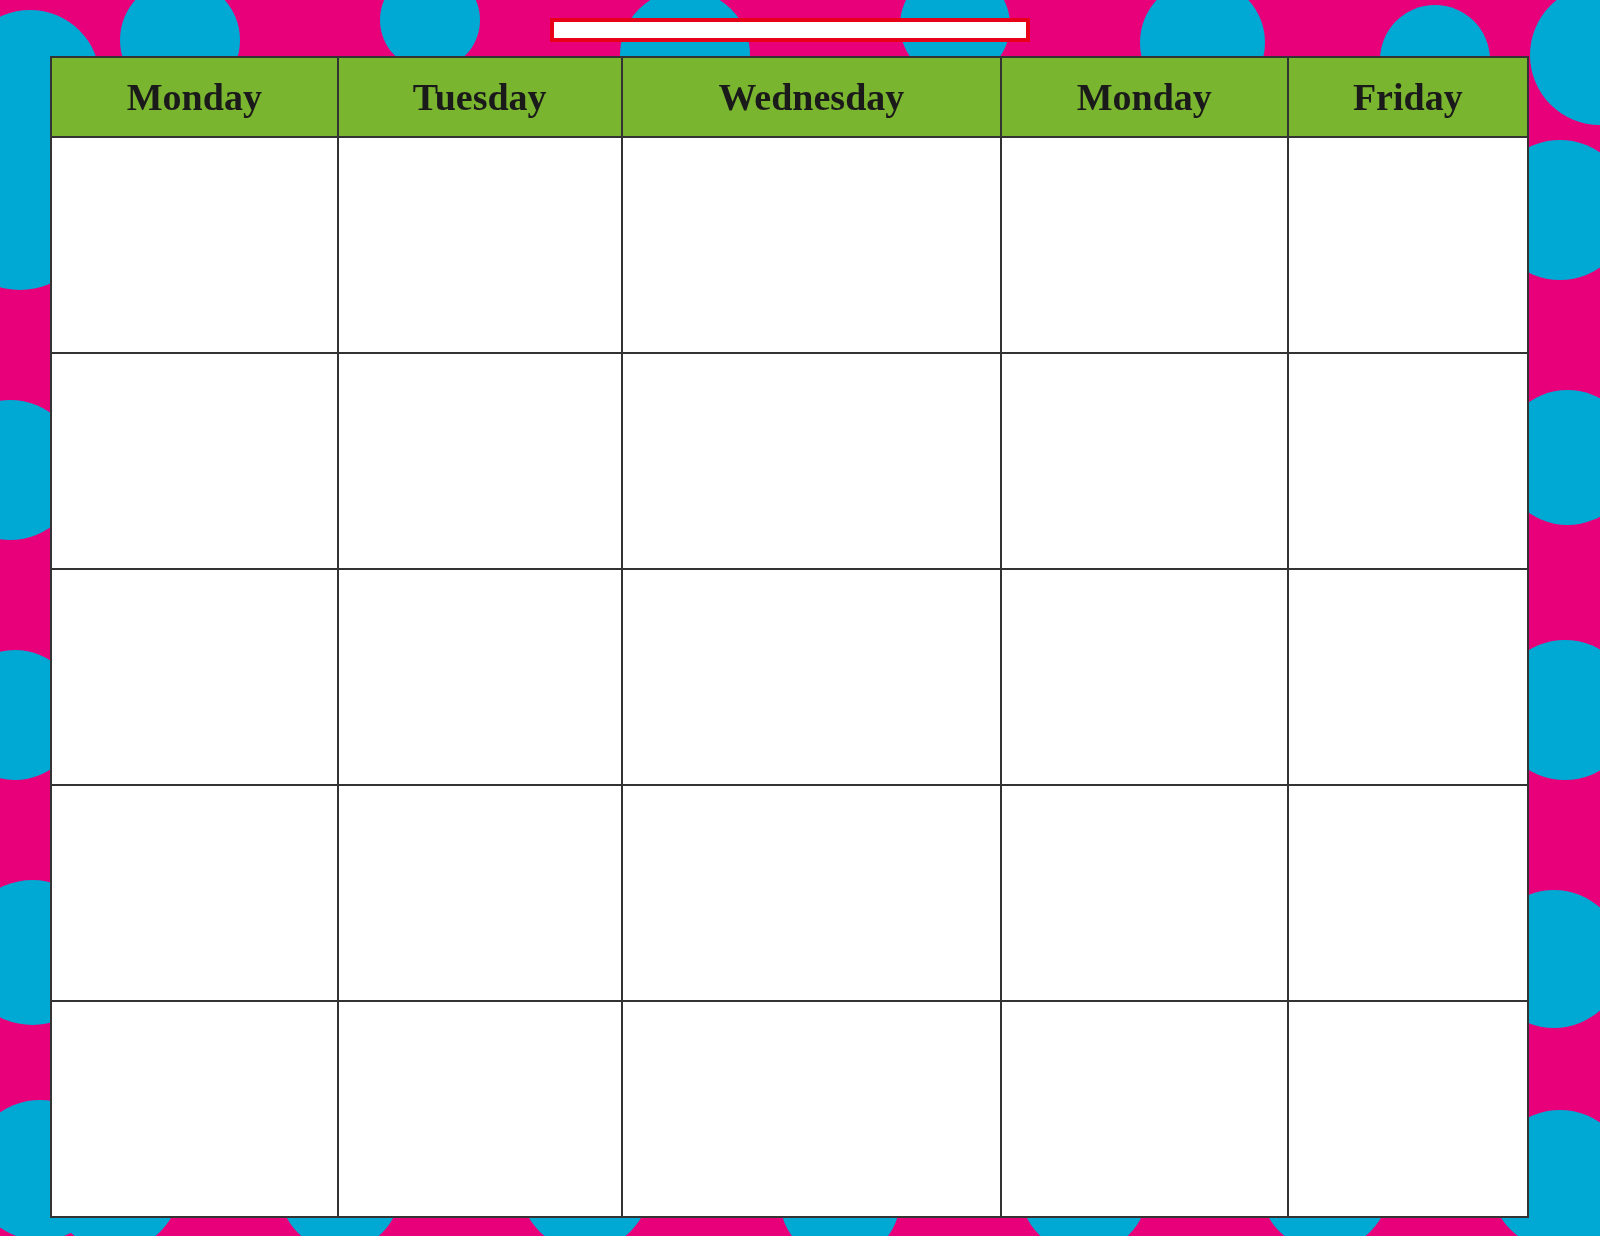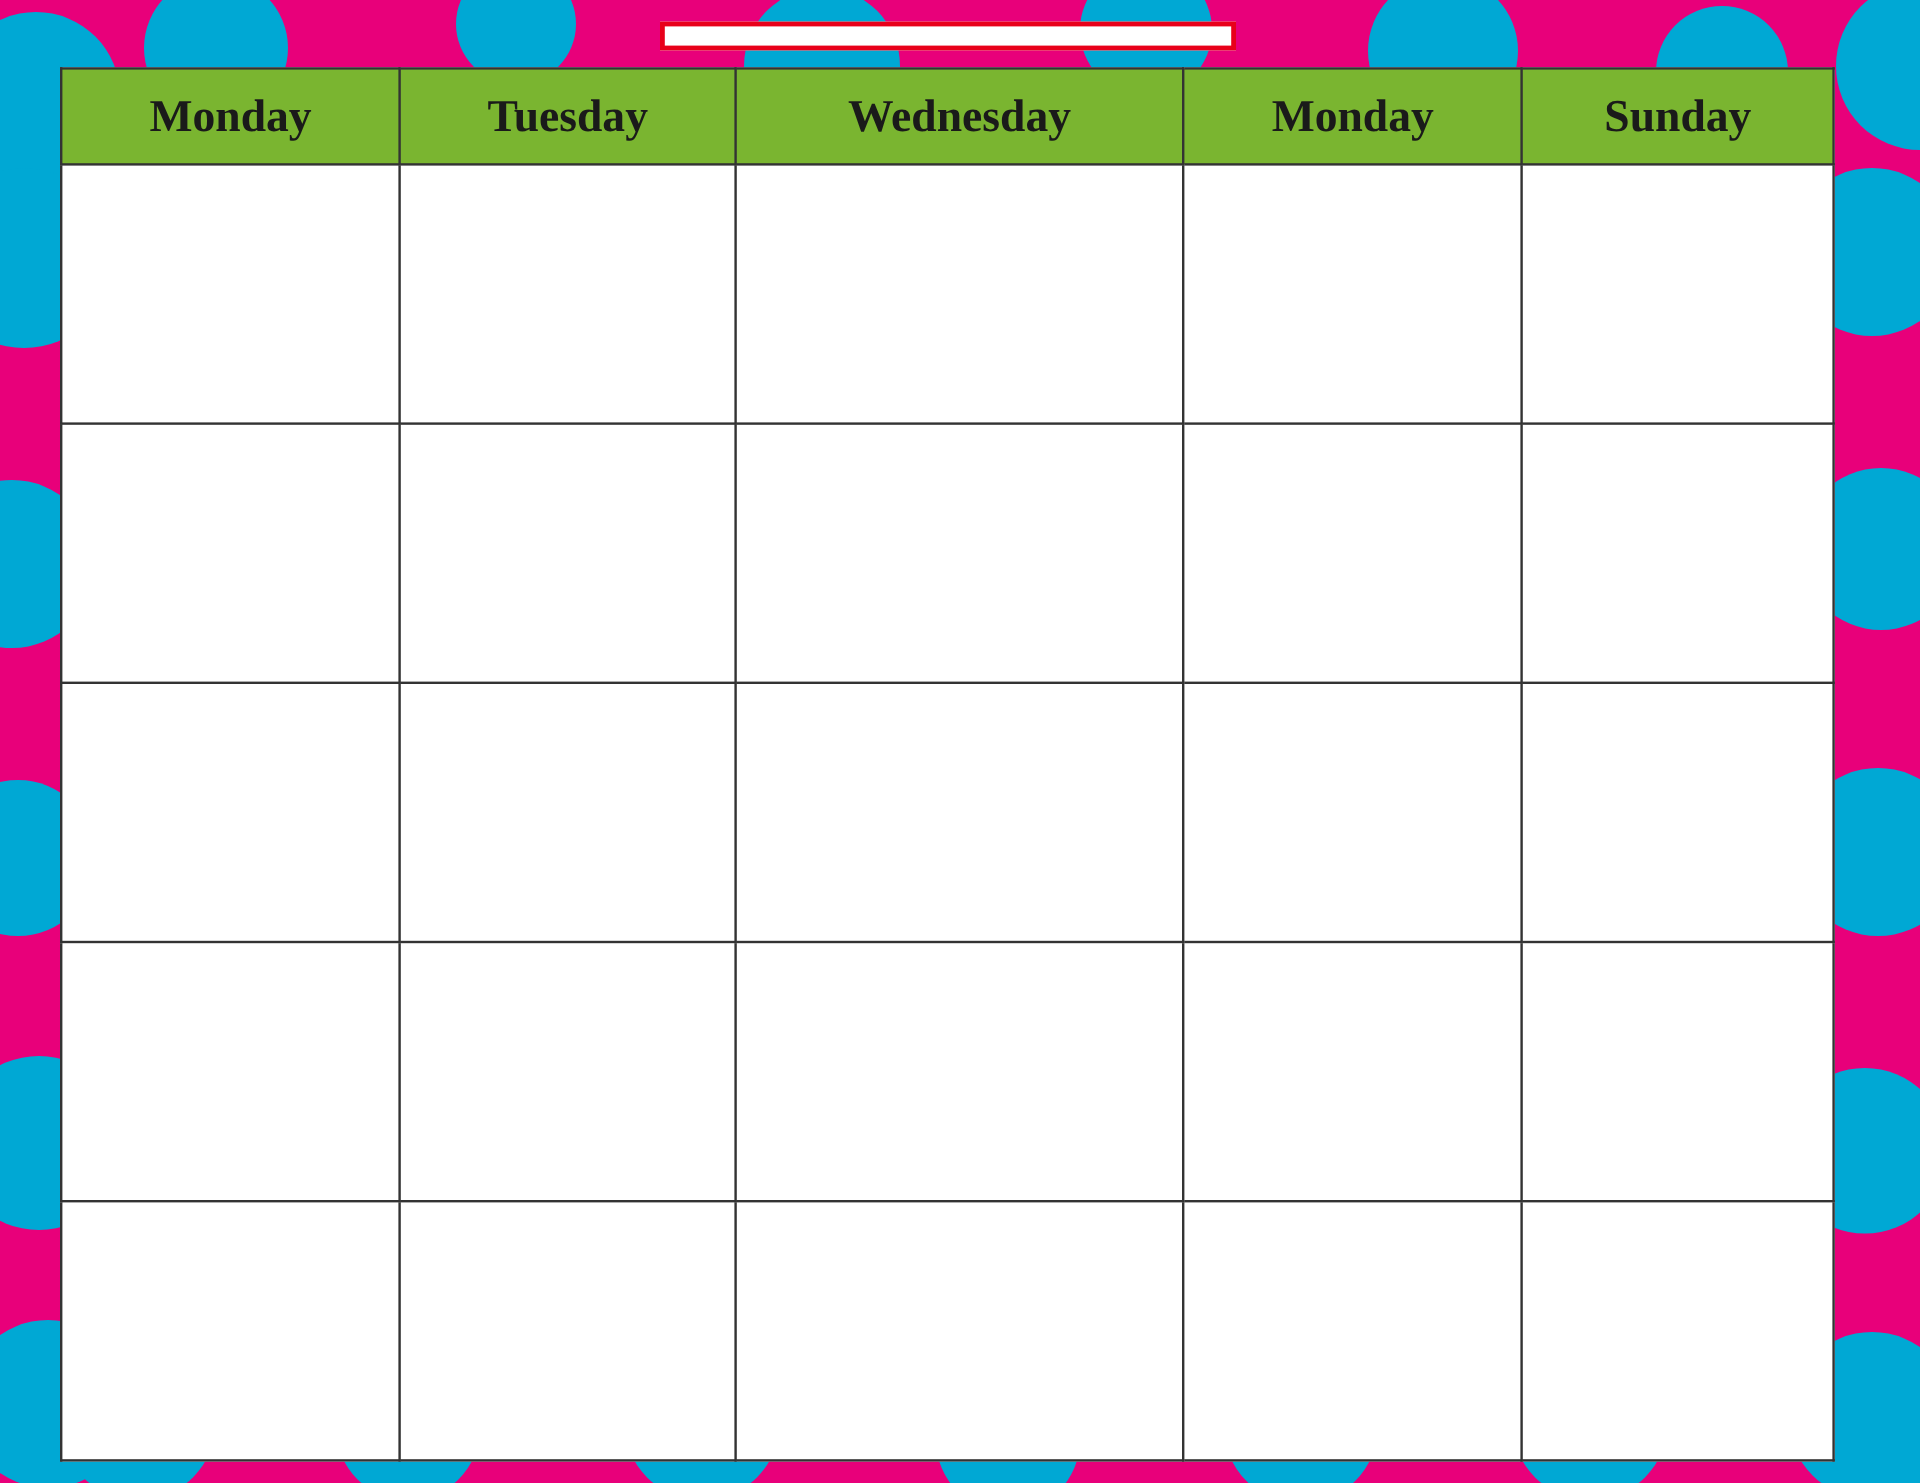--- a/index.html
+++ b/index.html
@@ -121,21 +121,21 @@
   </div>
 
   <table class="calendar-table">
     <thead>
       <tr>
 
       <th>Monday</th>
           <th>Tuesday</th>
           <th>Wednesday</th>
           <th>Monday</th>
-          <th>Sunday</th>
+          <th>Friday</th>
         </tr>
     </thead>
     <tbody id="calendar-body">
 
     <tr>
           <td></td>
           <td></td>
           <td></td>
           <td></td>
           <td></td>

